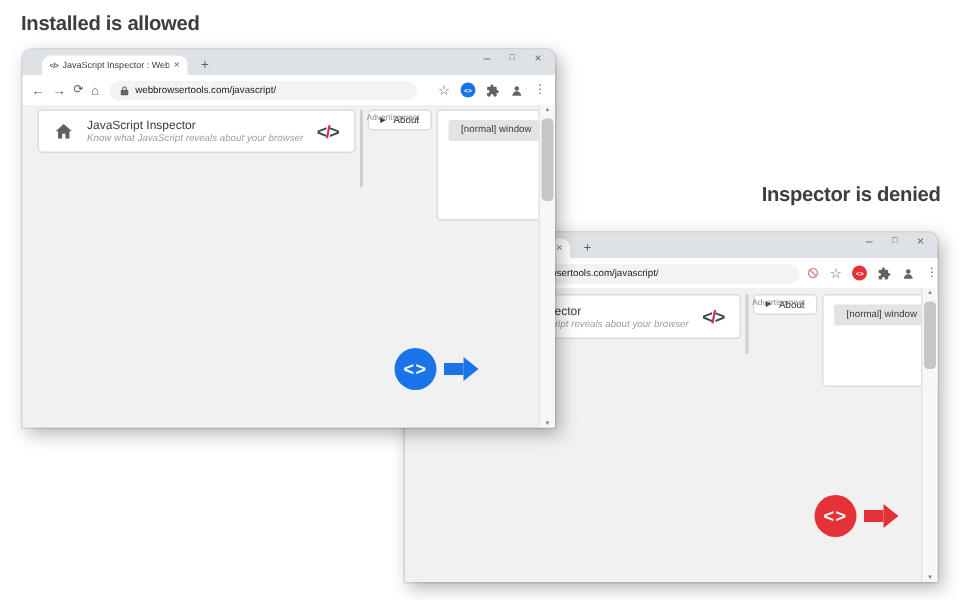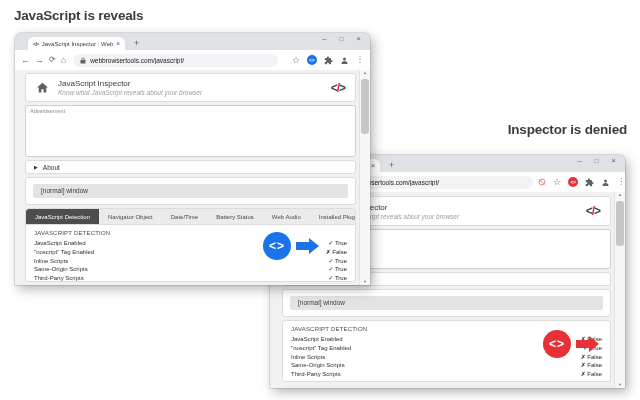--- a/index.html
+++ b/index.html
@@ -33,21 +33,21 @@
   .addrbar{height:13px;background:#f1f3f4;border-radius:7px;display:flex;align-items:center;gap:4px;
            padding:0 7px;box-sizing:border-box;width:205px;flex:0 0 auto;margin-left:2px;}
   .url{font-size:6.5px;color:#202124;white-space:nowrap;overflow:hidden;}
   .tb-right{margin-left:auto;display:flex;align-items:center;gap:7px;}
   .star{font-size:9px;color:#5f6368;line-height:1;}
   .ext-dot{width:10px;height:10px;border-radius:50%;display:flex;align-items:center;justify-content:center;
            color:#fff;font-weight:bold;font-size:4.5px;letter-spacing:0;}
   .dots{font-size:8px;color:#5f6368;line-height:1;}
 
   .viewport{position:absolute;left:0;right:0;bottom:0;top:37px;background:#f1f1f1;overflow:hidden;}
-  .pagecol{position:absolute;left:10px;right:14px;top:3px;display:flex;flex-direction:column;gap:3px;}
+  .pagecol{position:absolute;left:10px;right:14px;top:3px;display:flex;flex-direction:row;gap:3px;}
   #win2 .pagecol{left:12px;top:4px;}
   .card{background:#fff;border:1px solid #dcdcdc;border-radius:3px;box-sizing:border-box;}
 
   .hcard{display:flex;align-items:center;gap:9px;padding:0 10px;height:29px;flex:0 0 auto;}
   #win2 .hcard{height:30px;}
   .htitles{flex:1;min-width:0;}
   .ptitle{font-size:8px;color:#3a3a3a;}
   .psub{font-size:6.5px;color:#9aa0a6;font-style:italic;margin-top:1px;}
   .codeicon{font-weight:bold;font-size:12px;letter-spacing:-1px;white-space:nowrap;}
   .codeicon .cb{color:#37474f;}
@@ -94,21 +94,21 @@
   #badge1{left:248px;top:162px;}
   #arrow1{left:281px;top:168px;}
   #badge2{left:273px;top:138px;}
   #arrow2{left:306px;top:144px;}
 
   svg{display:block;}
 </style>
 </head>
 <body>
 
-<div class="anno" id="anno-allowed">JavaScript is reveals</div>
+<div class="anno" id="anno-allowed">Installed is allowed</div>
 <div class="anno" id="anno-denied">Inspector is denied</div>
 
 <div class="browser" id="win2">
   <div class="tabbar">
     <div class="btab">
       <span class="favicon">&lt;/&gt;</span>
       <span class="tab-title">JavaScript Inspector : WebBrow</span>
       <span class="tab-close">×</span>
     </div>
     <span class="newtab">+</span>

